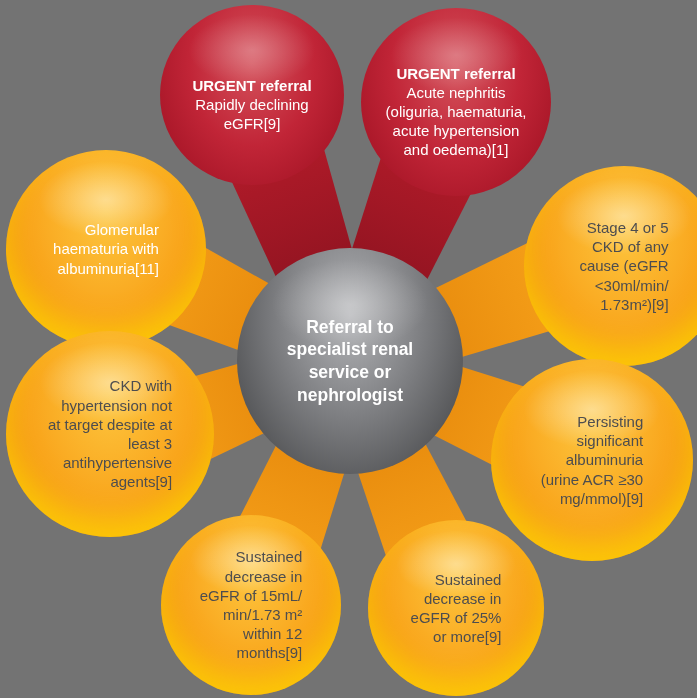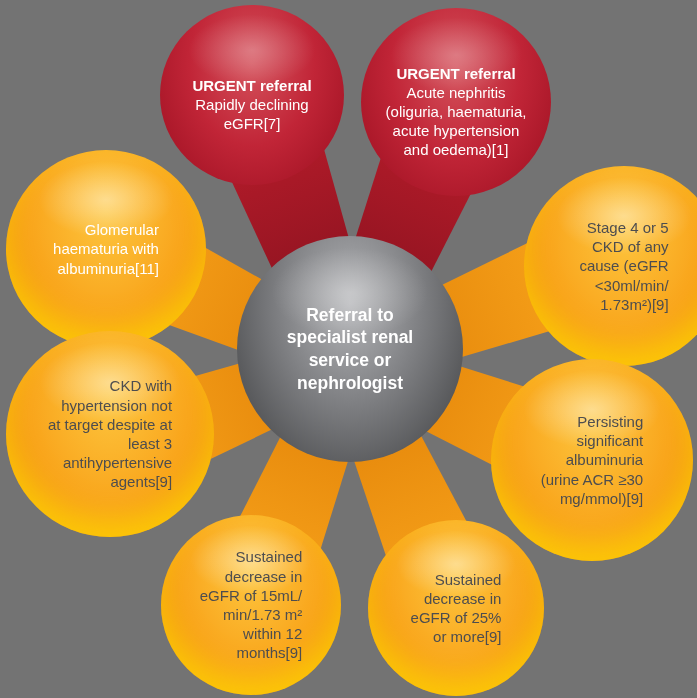--- a/index.html
+++ b/index.html
@@ -43,21 +43,21 @@
   }
   
   #n0{left:160px;top:5px;width:184px;height:180px;}
   #n1{left:361px;top:8px;width:190px;height:188px;}
   #n2{left:6px;top:150px;width:200px;height:198px;}
   #n3{left:524px;top:166px;width:200px;height:200px;}
   #n4{left:6px;top:331px;width:208px;height:206px;}
   #n5{left:491px;top:359px;width:202px;height:202px;}
   #n6{left:161px;top:515px;width:180px;height:180px;}
   #n7{left:368px;top:520px;width:176px;height:176px;}
-  #centerNode{left:237px;top:236px;width:226px;height:226px;}
+  #centerNode{left:237px;top:248px;width:226px;height:226px;}
 </style>
 </head>
 <body>
 
 <div id="stage">
 
   <svg id="spokes" viewBox="0 0 697 698" xmlns="http://www.w3.org/2000/svg">
       <defs>
         <linearGradient id="sg0" gradientUnits="userSpaceOnUse" x1="252" y1="95" x2="350" y2="361">
           <stop offset="0" stop-color="#be1e2d"></stop>
@@ -98,21 +98,21 @@
       <polygon points="575.9,219.4 339.8,334.9 360.2,387.1 612.1,312.6" fill="url(#sg3)"></polygon>
       <polygon points="127.7,498.8 359.9,387.2 340.1,334.8 92.3,405.2" fill="url(#sg4)"></polygon>
       <polygon points="610.9,413.7 360.6,335.1 339.4,386.9 573.1,506.3" fill="url(#sg5)"></polygon>
       <polygon points="297.3,623.8 375.9,371.5 324.1,350.5 204.7,586.2" fill="url(#sg6)"></polygon>
       <polygon points="501.9,588.3 375.7,350.0 324.3,372.0 410.1,627.7" fill="url(#sg7)"></polygon>
     </svg>
 
   <div id="n0" class="node red">
     <div class="txt">
       <span class="ttl">URGENT referral</span><span>Rapidly declining
-eGFR[7]</span>
+eGFR[9]</span>
     </div>
   </div>
 
   <div id="n1" class="node red">
     <div class="txt">
       <span class="ttl">URGENT referral</span><span>Acute nephritis
 (oliguria, haematuria,
 acute hypertension
 and oedema)[1]</span>
     </div>

